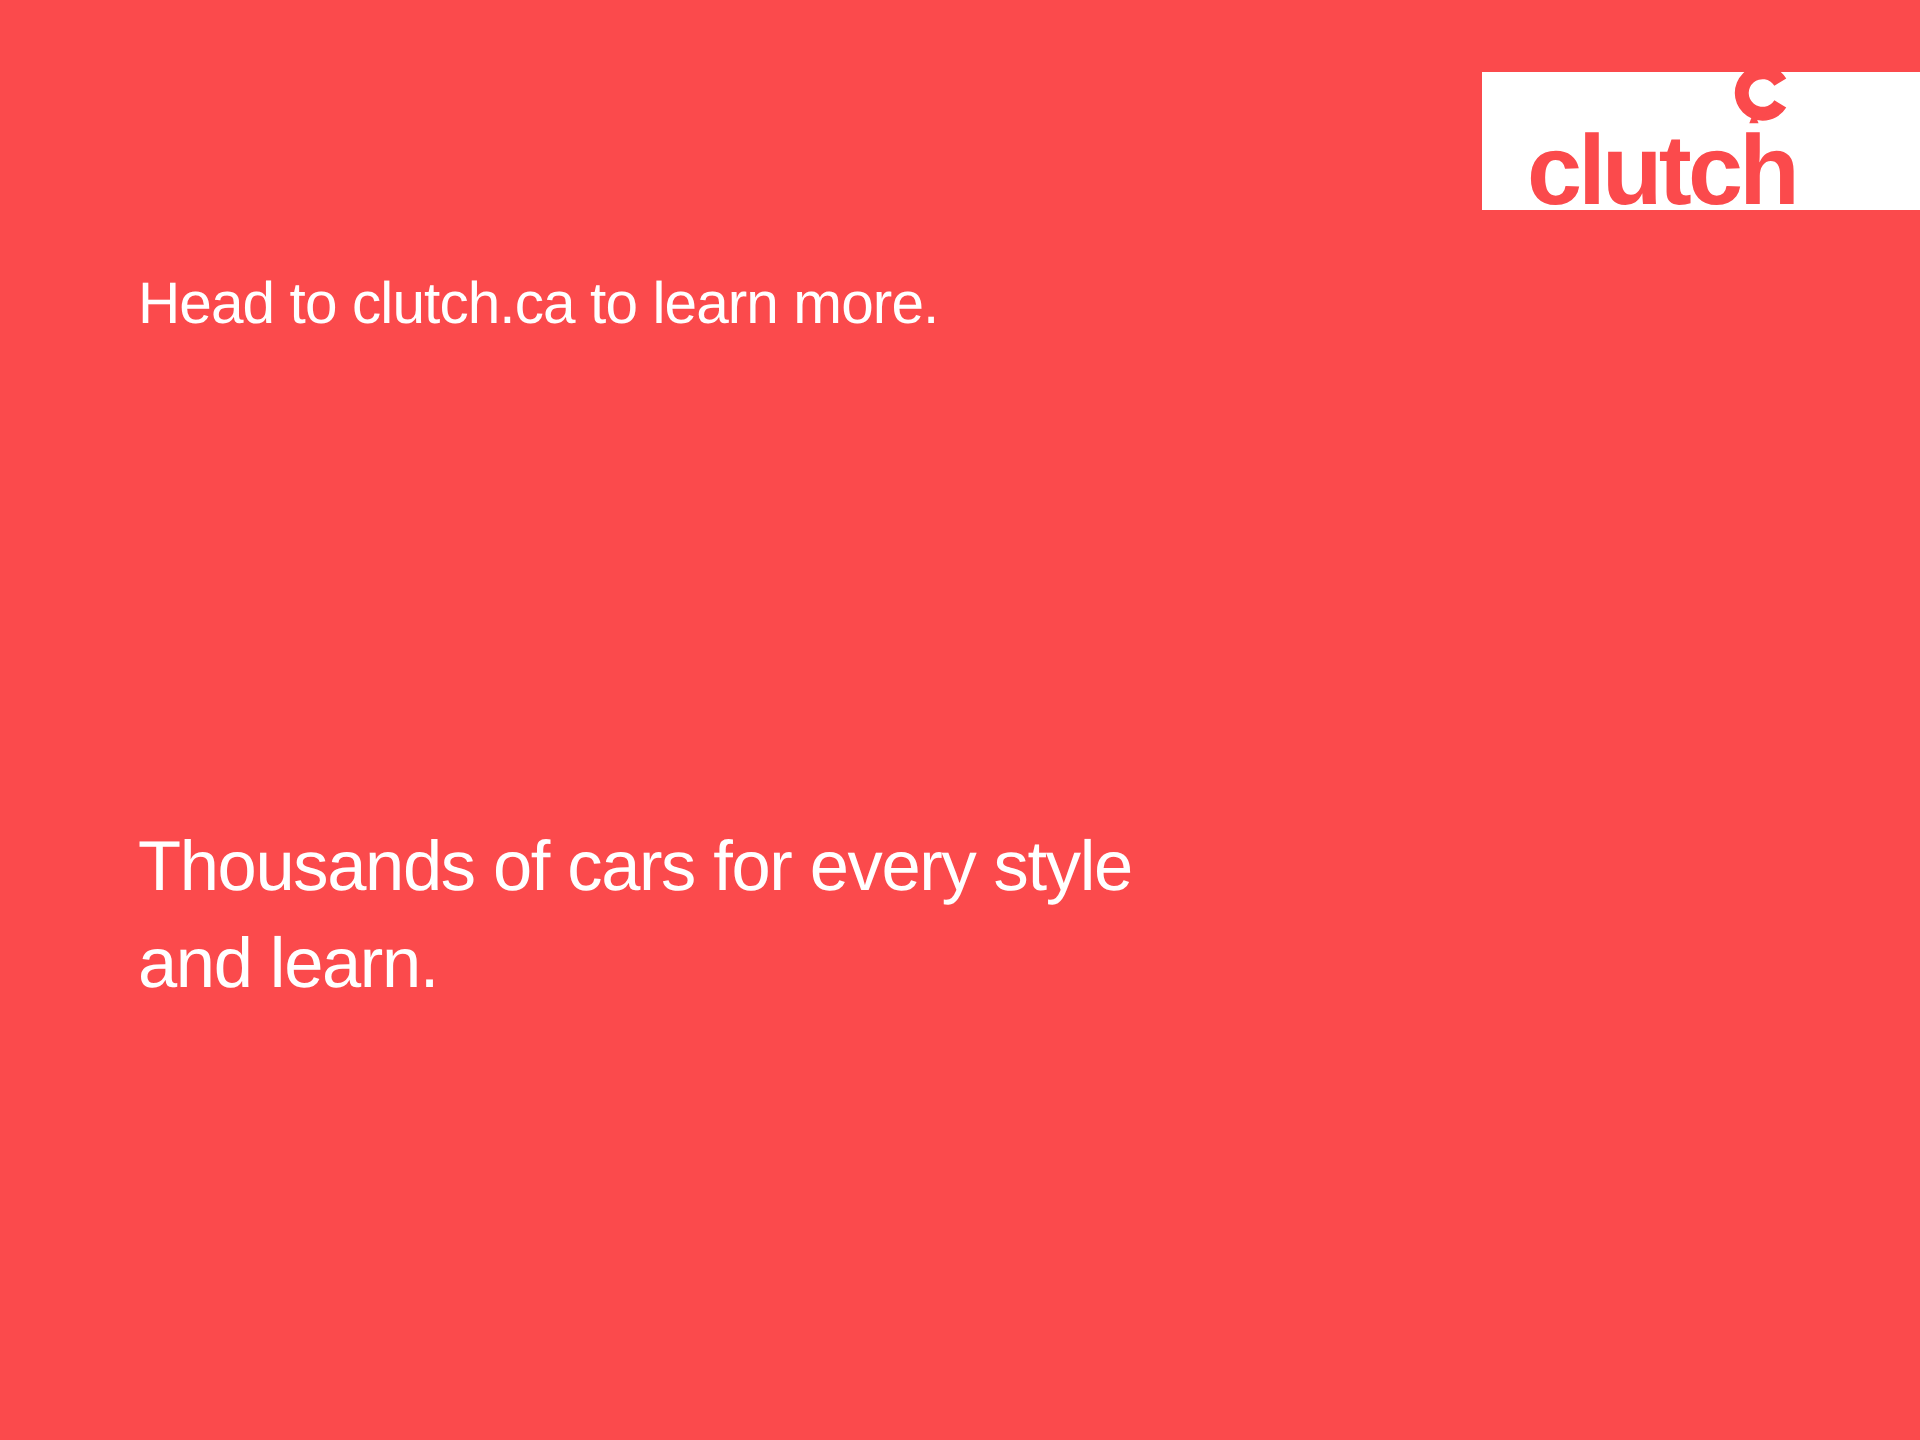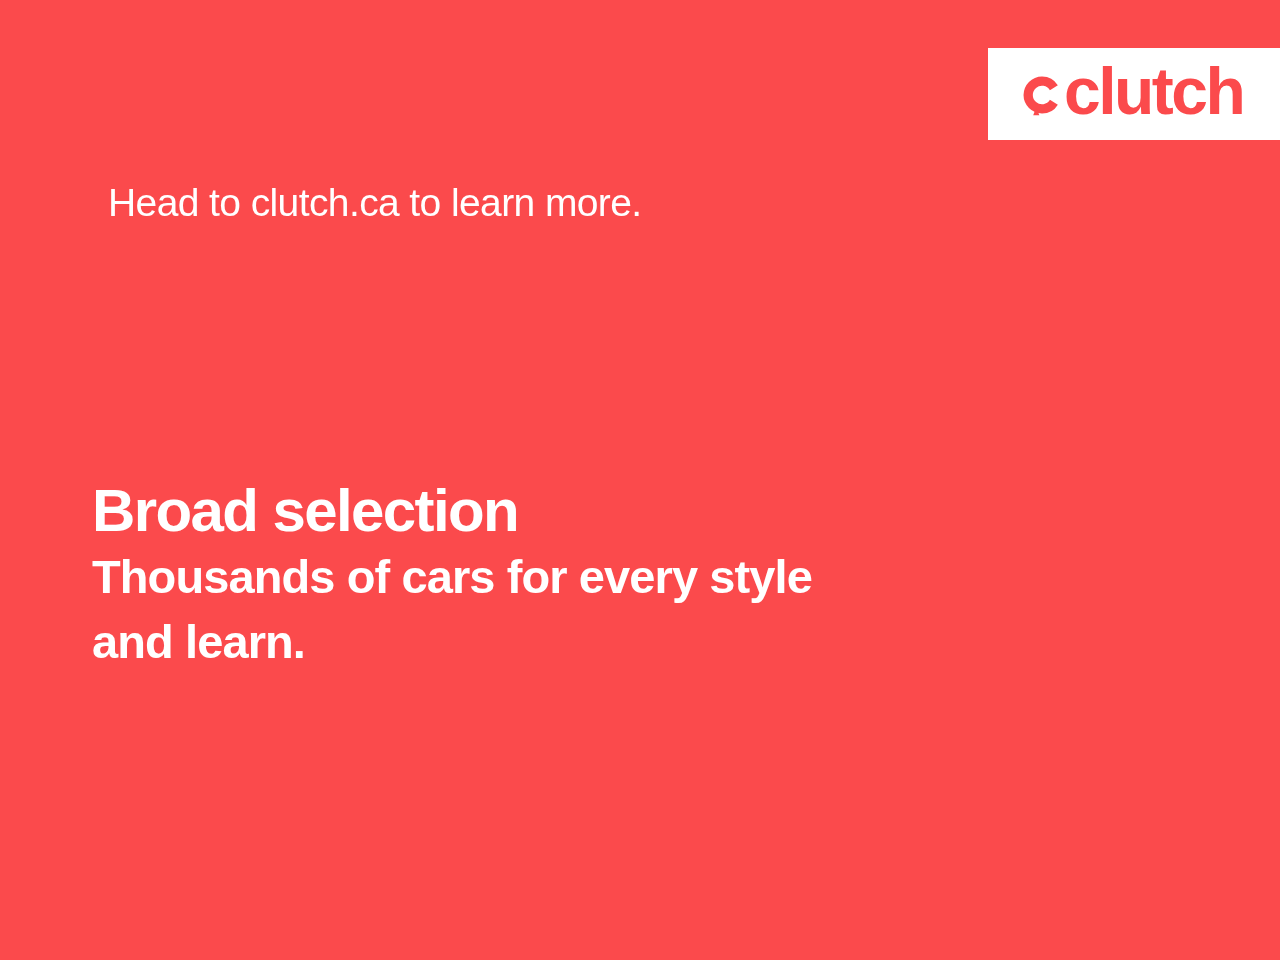--- a/index.html
+++ b/index.html
@@ -30,22 +30,23 @@
     width: 292px;   
     height: 92px;
     background: #ffffff;
     display: flex;
     align-items: center;
     overflow: hidden;
   }
 
   #logo-lockup {
     display: flex;
-    align-items: center;
+    align-items: flex-end;
     margin-left: 32px;
+    flex-direction: column;
   }
 
   #logo-mark {
     width: 44px;
     height: 44px;
     display: block;
     margin-right: 2px;
     position: relative;
     top: 1px;
   }
@@ -59,21 +60,21 @@
     line-height: 1;
     white-space: nowrap;
     position: relative;
     top: -3px;
     left: -2px;
   }
 
   
   #eyebrow {
     position: absolute;
-    left: 108px;
+    left: 92px;
     top: 180px;
     font-size: 39px;
     font-weight: 500;
     letter-spacing: -0.6px;
     color: #ffffff;
     line-height: 1.2;
     white-space: nowrap;
   }
 
   #headline {
@@ -87,21 +88,21 @@
     line-height: 1.1;
     white-space: nowrap;
   }
 
   #subcopy {
     position: absolute;
     left: 92px;
     top: 545px;
     width: 960px;
     font-size: 47px;
-    font-weight: 700;
+    font-weight: 400;
     letter-spacing: -0.9px;
     color: #ffffff;
     line-height: 1.38;
   }
   #subcopy .line { display: block; white-space: nowrap; }
 </style>
 </head>
 <body>
 
 <div id="slide">
@@ -122,20 +123,19 @@
         <path d="M44 96 L30 96 L37 78 Z" fill="#fb4a4c"></path>
         <path d="M66 88 L52 88 L59 70 Z" fill="#fb4a4c"></path>
       </svg>
 
       <span id="logo-wordmark">clutch</span>
     </div>
   </div>
 
   <div id="eyebrow">Head to clutch.ca to learn more.</div>
 
-  <h1 id="headline">Broad selection</h1>
 
   <div id="subcopy">
     <span class="line">Thousands of cars for every style</span>
     <span class="line">and learn.</span>
   </div>
 
 </div>
 
 </body></html>

